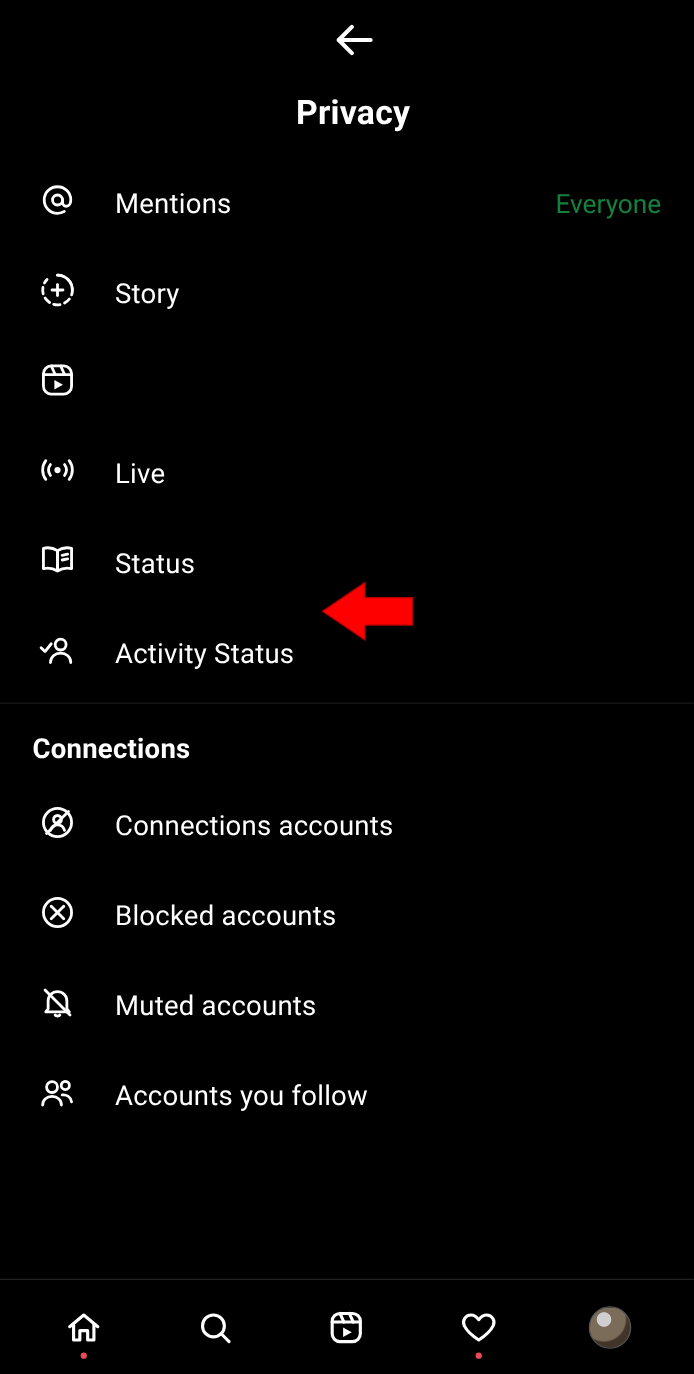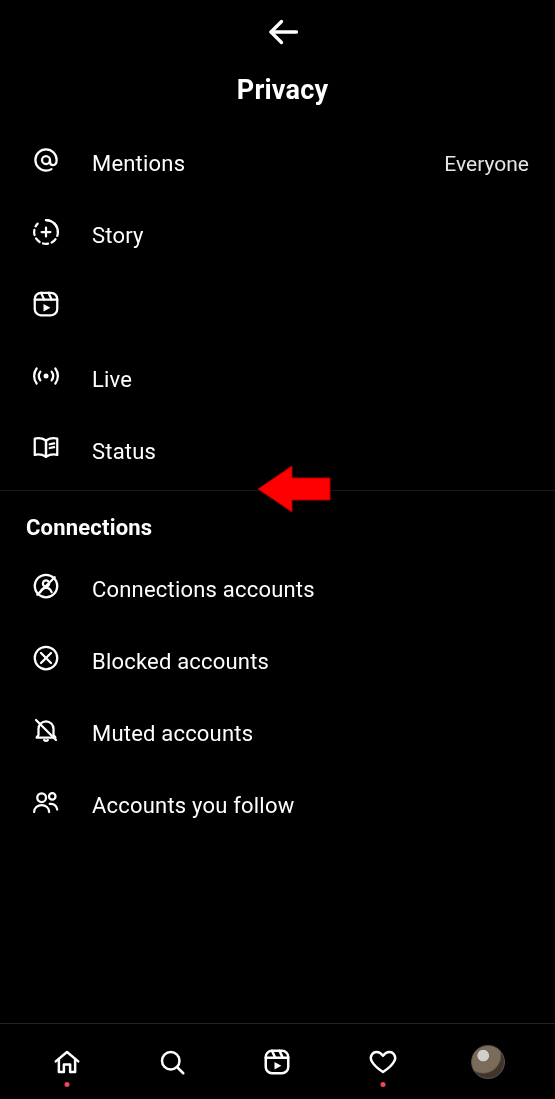--- a/index.html
+++ b/index.html
@@ -20,21 +20,21 @@
 
     .content { flex: 1; overflow: hidden; }
 
     .row {
       display: flex; align-items: flex-end;
       padding: 20px 26px 20px 30px;
       gap: 30px;
     }
     .row .icon { width: 32px; height: 32px; display:flex; align-items:center; justify-content:center; flex:0 0 32px; }
     .row .label { font-size: 22px; color: #fff; font-weight: 400; letter-spacing:.2px; }
-    .row .value { margin-left: auto; font-size: 21px; color: #e5e5e5; }
+    .row .value { margin-left: auto; font-size: 21px; color: #15803d; }
 
     .section-divider { height: 1px; background: #1a1a1a; margin: 6px 0 2px; }
     .section-title {
       font-size: 22px; font-weight: 700; letter-spacing:.2px;
       color: #fff; padding: 22px 20px 10px 26px;
     }
 
     .arrow {
       position: absolute;
       left: 256px;
@@ -126,20 +126,30 @@
       <svg width="30" height="30" viewBox="0 0 24 24" fill="none" stroke="#fff" stroke-width="1.8" stroke-linecap="round" stroke-linejoin="round">
         <path d="M3 4.5c3-.7 5.5-.7 9 1.5v13c-3.5-2.2-6-2.2-9-1.5z"></path>
         <path d="M21 4.5c-3-.7-5.5-.7-9 1.5v13c3.5-2.2 6-2.2 9-1.5z"></path>
         <line x1="15" y1="9" x2="18.5" y2="8.3"></line>
         <line x1="15" y1="12" x2="18.5" y2="11.3"></line>
       </svg>
     </span>
     <span class="label">Status</span>
   </div>
 
+  <div class="row">
+    <span class="icon">
+      <svg width="30" height="30" viewBox="0 0 24 24" fill="none" stroke="#fff" stroke-width="1.8" stroke-linecap="round" stroke-linejoin="round">
+        <circle cx="14" cy="8.5" r="3.5"></circle>
+        <path d="M7.5 20c0-3.6 2.9-6 6.5-6s6.5 2.4 6.5 6"></path>
+        <polyline points="1.5,10.5 4,13 8,8"></polyline>
+      </svg>
+    </span>
+    <span class="label">Activity Status</span>
+  </div>
 
 
   <div class="section-divider"></div>
 
   <div class="section-title">Connections</div>
 
   <div class="row">
     <span class="icon">
       <svg width="30" height="30" viewBox="0 0 24 24" fill="none" stroke="#fff" stroke-width="1.8" stroke-linecap="round" stroke-linejoin="round">
         <circle cx="12" cy="12" r="9"></circle>

